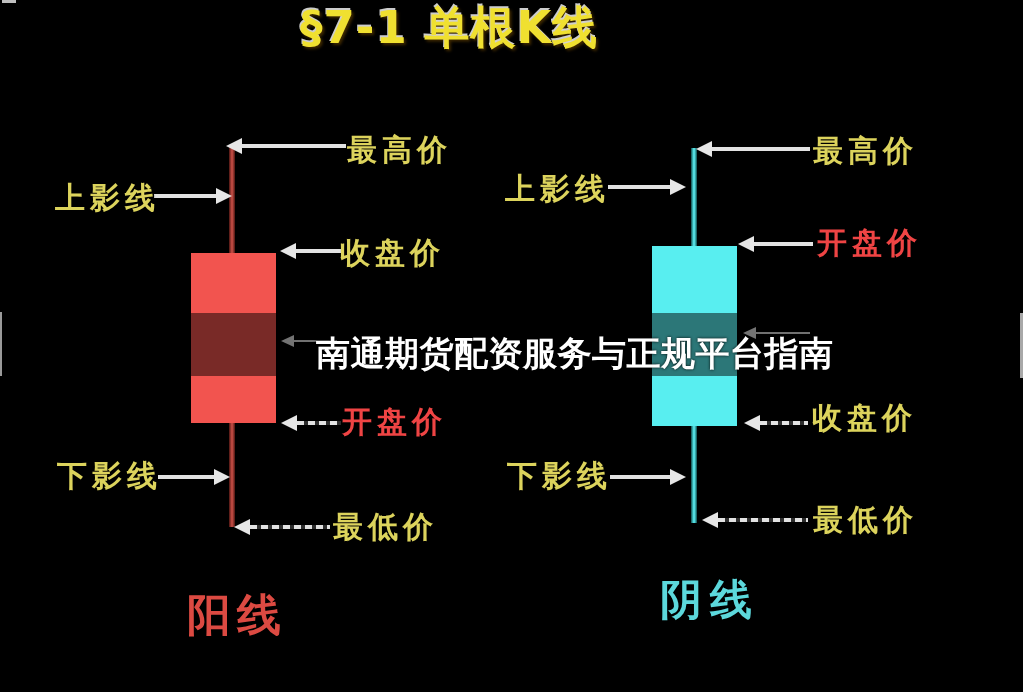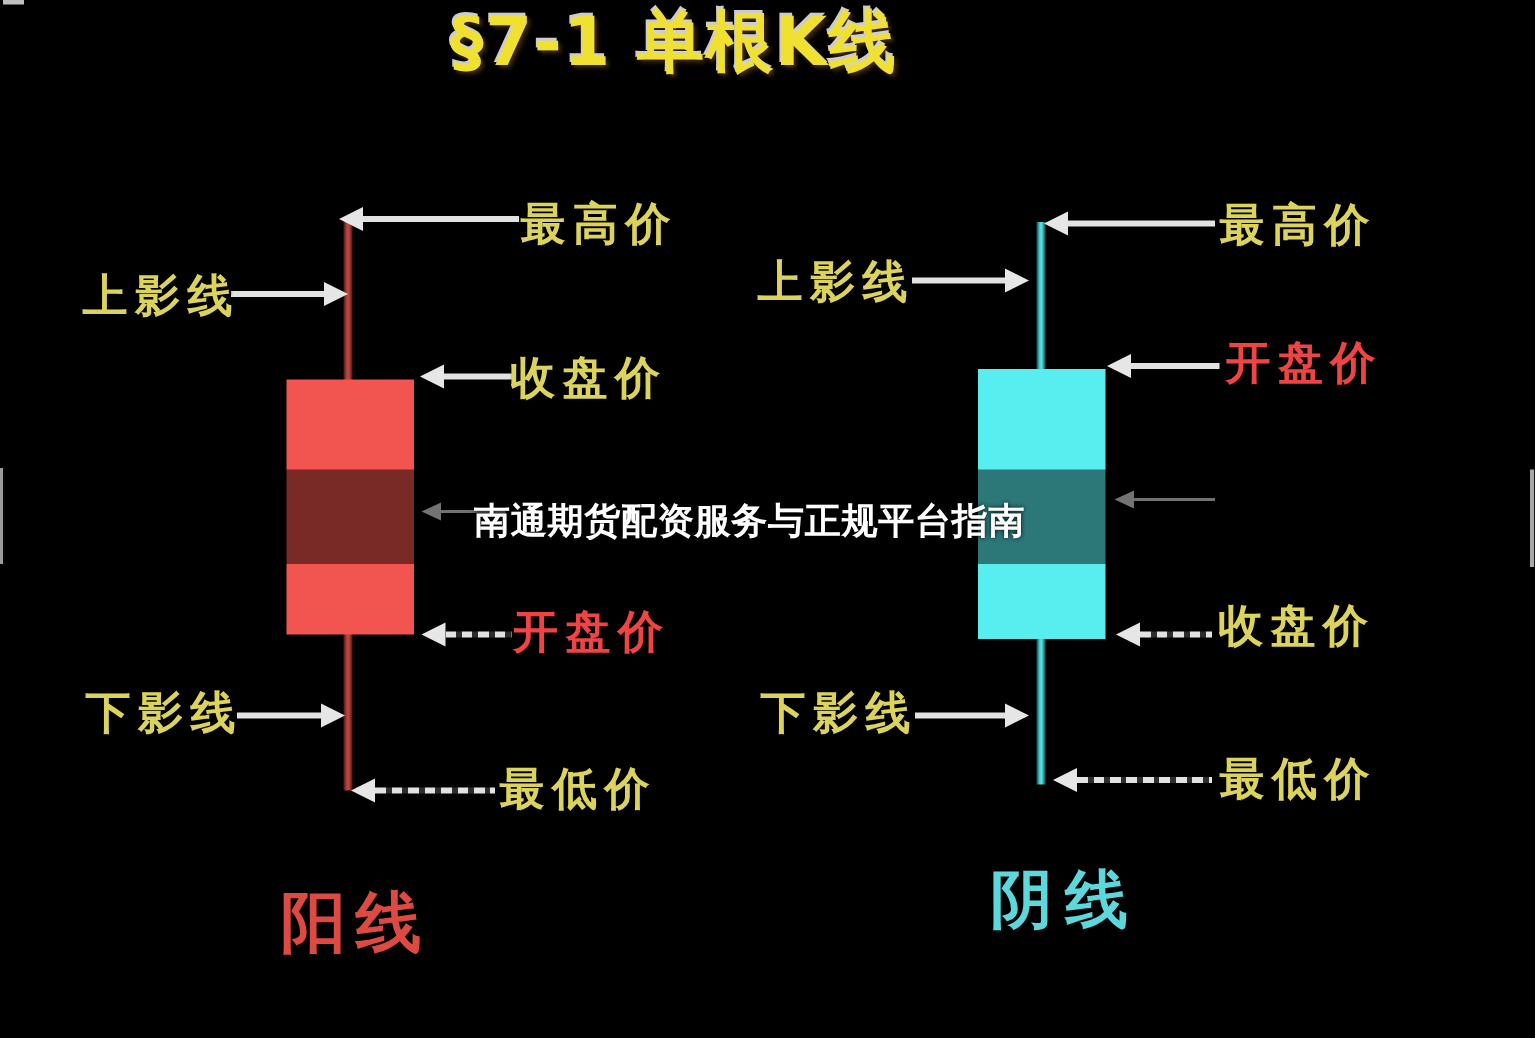--- a/index.html
+++ b/index.html
@@ -46,21 +46,21 @@
         border-top:8px solid transparent; border-bottom:8px solid transparent; }
   .ah.l { left:-16px;  border-right:16px solid #e6e6e6; }
   .ah.r { right:-16px; border-left:16px solid #e6e6e6; }
   .arrow.thin .ah { top:-5px; border-top-width:6px; border-bottom-width:6px; }
   .arrow.thin .ah.l { left:-13px; border-right-width:13px; }
   
   #band { left:0; top:313px; width:1023px; height:63px; background:rgba(0,0,0,.5); z-index:10; }
   #band-edge-left  { left:0; top:312px; width:2px; height:64px; background:#9a9a9a; z-index:11; }
   #band-edge-right { left:1020px; top:313px; width:3px; height:65px; background:#a8a8a8; z-index:11; }
   #watermark {
-    left:316px; top:331px; z-index:12; font-size:24px; font-weight:700; color:#fff;
+    left:316px; top:331px; z-index:12; font-size:34px; font-weight:700; color:#fff;
     letter-spacing:.5px; white-space:nowrap; text-shadow:0 0 3px rgba(0,0,0,.9);
     font-family:"DejaVu Sans","Liberation Sans",sans-serif;
   }
   #corner-speck { left:2px; top:0; width:14px; height:3px; background:rgba(255,255,255,.75); z-index:3; }
 </style>
 </head>
 <body>
 
 <div id="stage">
 

